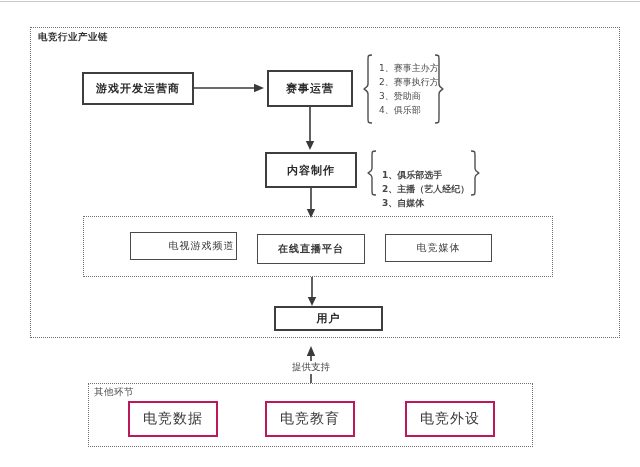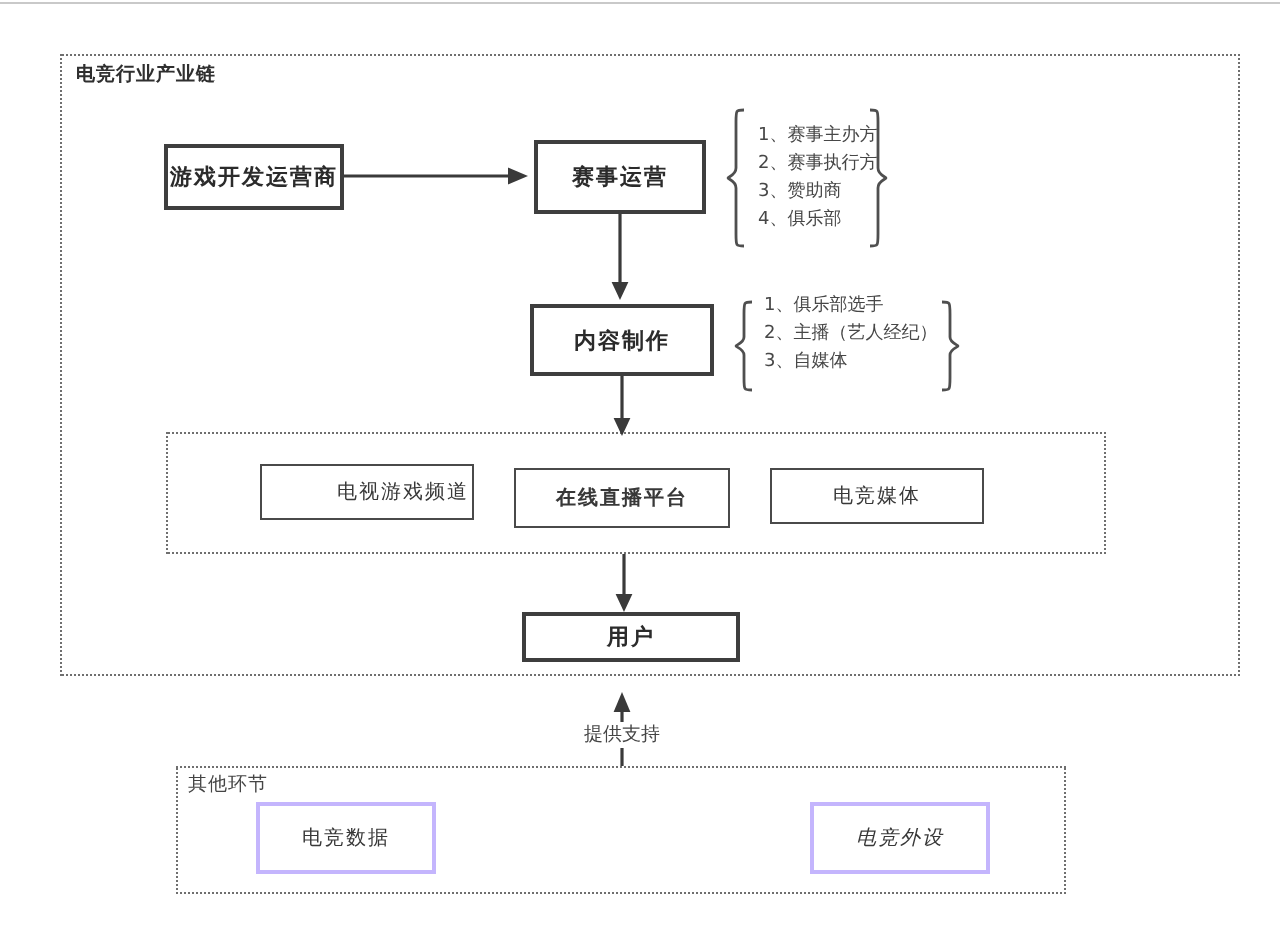--- a/index.html
+++ b/index.html
@@ -11,41 +11,41 @@
 
   .dashed { position:absolute; border:1.5px dotted #6f6f6f; background:transparent; }
   #outer-dashed { left:30px; top:27px; width:590px; height:311px; }
   #inner-dashed { left:83px; top:216px; width:470px; height:61px; }
   #other-dashed { left:88px; top:383px; width:445px; height:64px; }
 
   .box { position:absolute; background:#ffffff; display:flex; align-items:center;
          justify-content:center; white-space:nowrap; letter-spacing:1px; }
   .primary  { border:2px solid #3e3e3e; font-weight:bold; font-size:11px; color:#2b2b2b; }
   .mid      { border:1.5px solid #4a4a4a; font-weight:normal; font-size:10px; color:#383838; }
-  .bottom   { border:2px solid #c4b5fd; font-weight:normal; font-size:10px; color:#383838; }
+  .bottom   { border:2px solid #be185d; font-weight:normal; font-size:14px; color:#383838; }
 
-  #node-gamedev   { left:82px;  top:72px;  width:90px;  height:33px;font-family:Liberation Mono, monospace; }
+  #node-gamedev   { left:82px;  top:72px;  width:112px;  height:33px;font-family:Liberation Mono, monospace; }
   #node-eventops  { left:267px; top:70px;  width:86px;  height:37px;text-align:center; }
   #node-content   { left:265px; top:152px; width:92px;  height:36px; }
-  #node-user      { left:261px; top:306px; width:109px; height:25px; }
+  #node-user      { left:274px; top:306px; width:109px; height:25px; }
   #node-tv        { left:130px; top:232px; width:107px; height:28px;padding-left:36px; }
   #node-live      { left:257px; top:234px; width:108px; height:30px;font-weight:bold; }
   #node-media     { left:385px; top:234px; width:107px; height:28px; }
   #node-data      { left:128px; top:401px; width:90px;  height:36px; }
   #node-edu       { left:265px; top:401px; width:90px;  height:36px; }
-  #node-gear      { left:405px; top:401px; width:90px;  height:36px;font-style:italic; }
+  #node-gear      { left:405px; top:401px; width:90px;  height:36px; }
 
   .tag { position:absolute; white-space:nowrap; }
   #chain-label   { left:38px; top:31px; font-size:9.5px; font-weight:bold; color:#2f2f2f; letter-spacing:0.5px; }
   #other-label   { left:94px; top:386px; font-size:9.5px; color:#454545; letter-spacing:0.5px; }
   #support-label { left:285px; top:361px; width:52px; text-align:center; font-size:9.5px; color:#454545; }
 
   .role-list { position:absolute; font-size:9px; line-height:14px; color:#474747; white-space:nowrap; }
   #event-roles   { left:379px; top:61px; }
-  #content-roles { left:382px; top:146px; }
+  #content-roles { left:382px; top:168px;font-weight:bold; }
 </style>
 </head>
 <body>
 
 <div id="canvas">
 
   <div id="top-line"></div>
 
   <div id="outer-dashed" class="dashed"></div>
   <div id="inner-dashed" class="dashed"></div>
@@ -90,20 +90,21 @@
   <div id="node-gamedev" class="box primary">游戏开发运营商</div>
   <div id="node-eventops" class="box primary">赛事运营</div>
   <div id="node-content" class="box primary">内容制作</div>
   <div id="node-user" class="box primary">用户</div>
 
   <div id="node-tv" class="box mid">电视游戏频道</div>
   <div id="node-live" class="box mid">在线直播平台</div>
   <div id="node-media" class="box mid">电竞媒体</div>
 
   <div id="node-data" class="box bottom">电竞数据</div>
+  <div id="node-edu" class="box bottom">电竞教育</div>
   <div id="node-gear" class="box bottom">电竞外设</div>
 
   <div id="event-roles" class="role-list">
     <div>1、赛事主办方</div>
     <div>2、赛事执行方</div>
     <div>3、赞助商</div>
     <div>4、俱乐部</div>
   </div>
   <div id="content-roles" class="role-list">
     <div>1、俱乐部选手</div>

